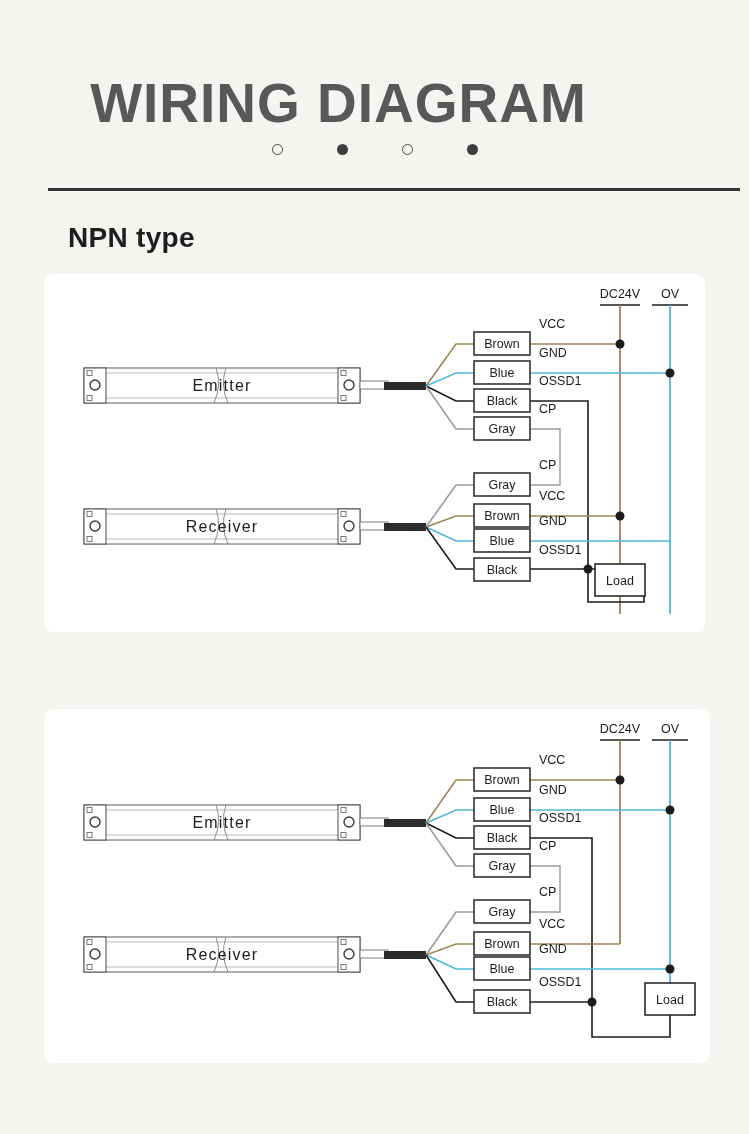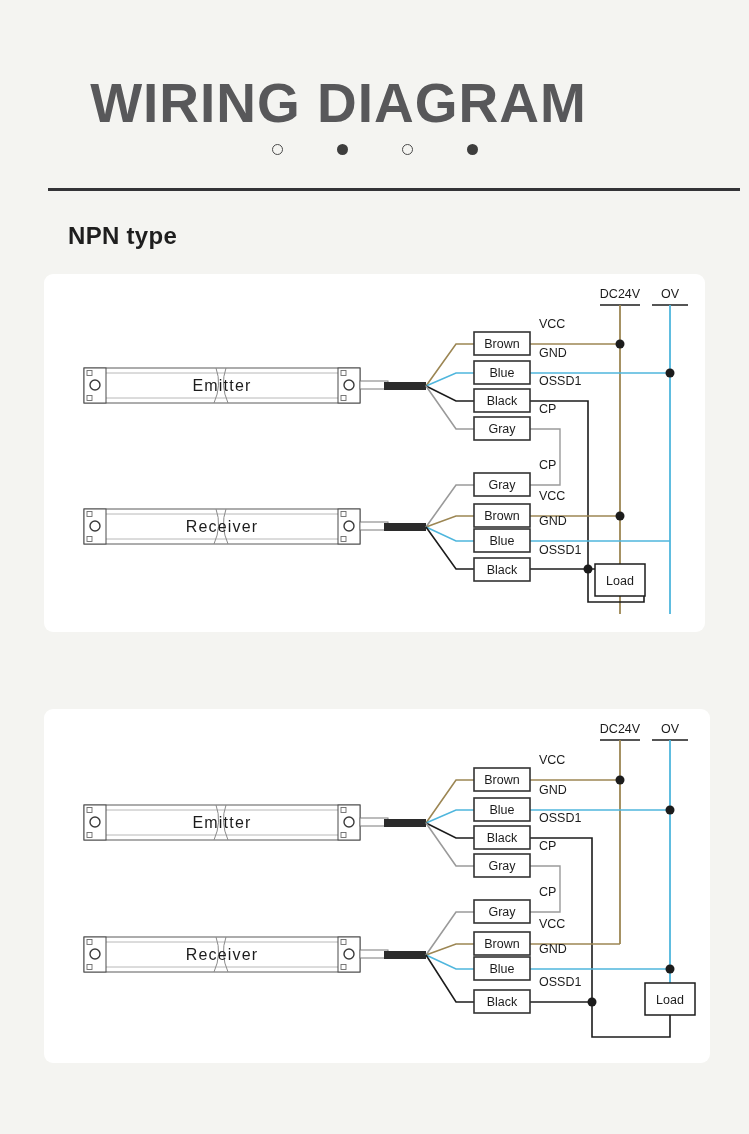--- a/index.html
+++ b/index.html
@@ -58,21 +58,21 @@
     left: 48px;
     top: 188px;
     width: 692px;
     height: 3px;
     background: #343437;
   }
 
   
   .section-heading {
     position: absolute;
-    font-size: 24px;
+    font-size: 28px;
     font-weight: 700;
     color: #1e1e1e;
     letter-spacing: 0.3px;
   }
   #heading-npn { left: 68px; top: 222px; }
   #heading-pnp { left: 68px; top: 657px; }
 
   
   .card {
     position: absolute;

